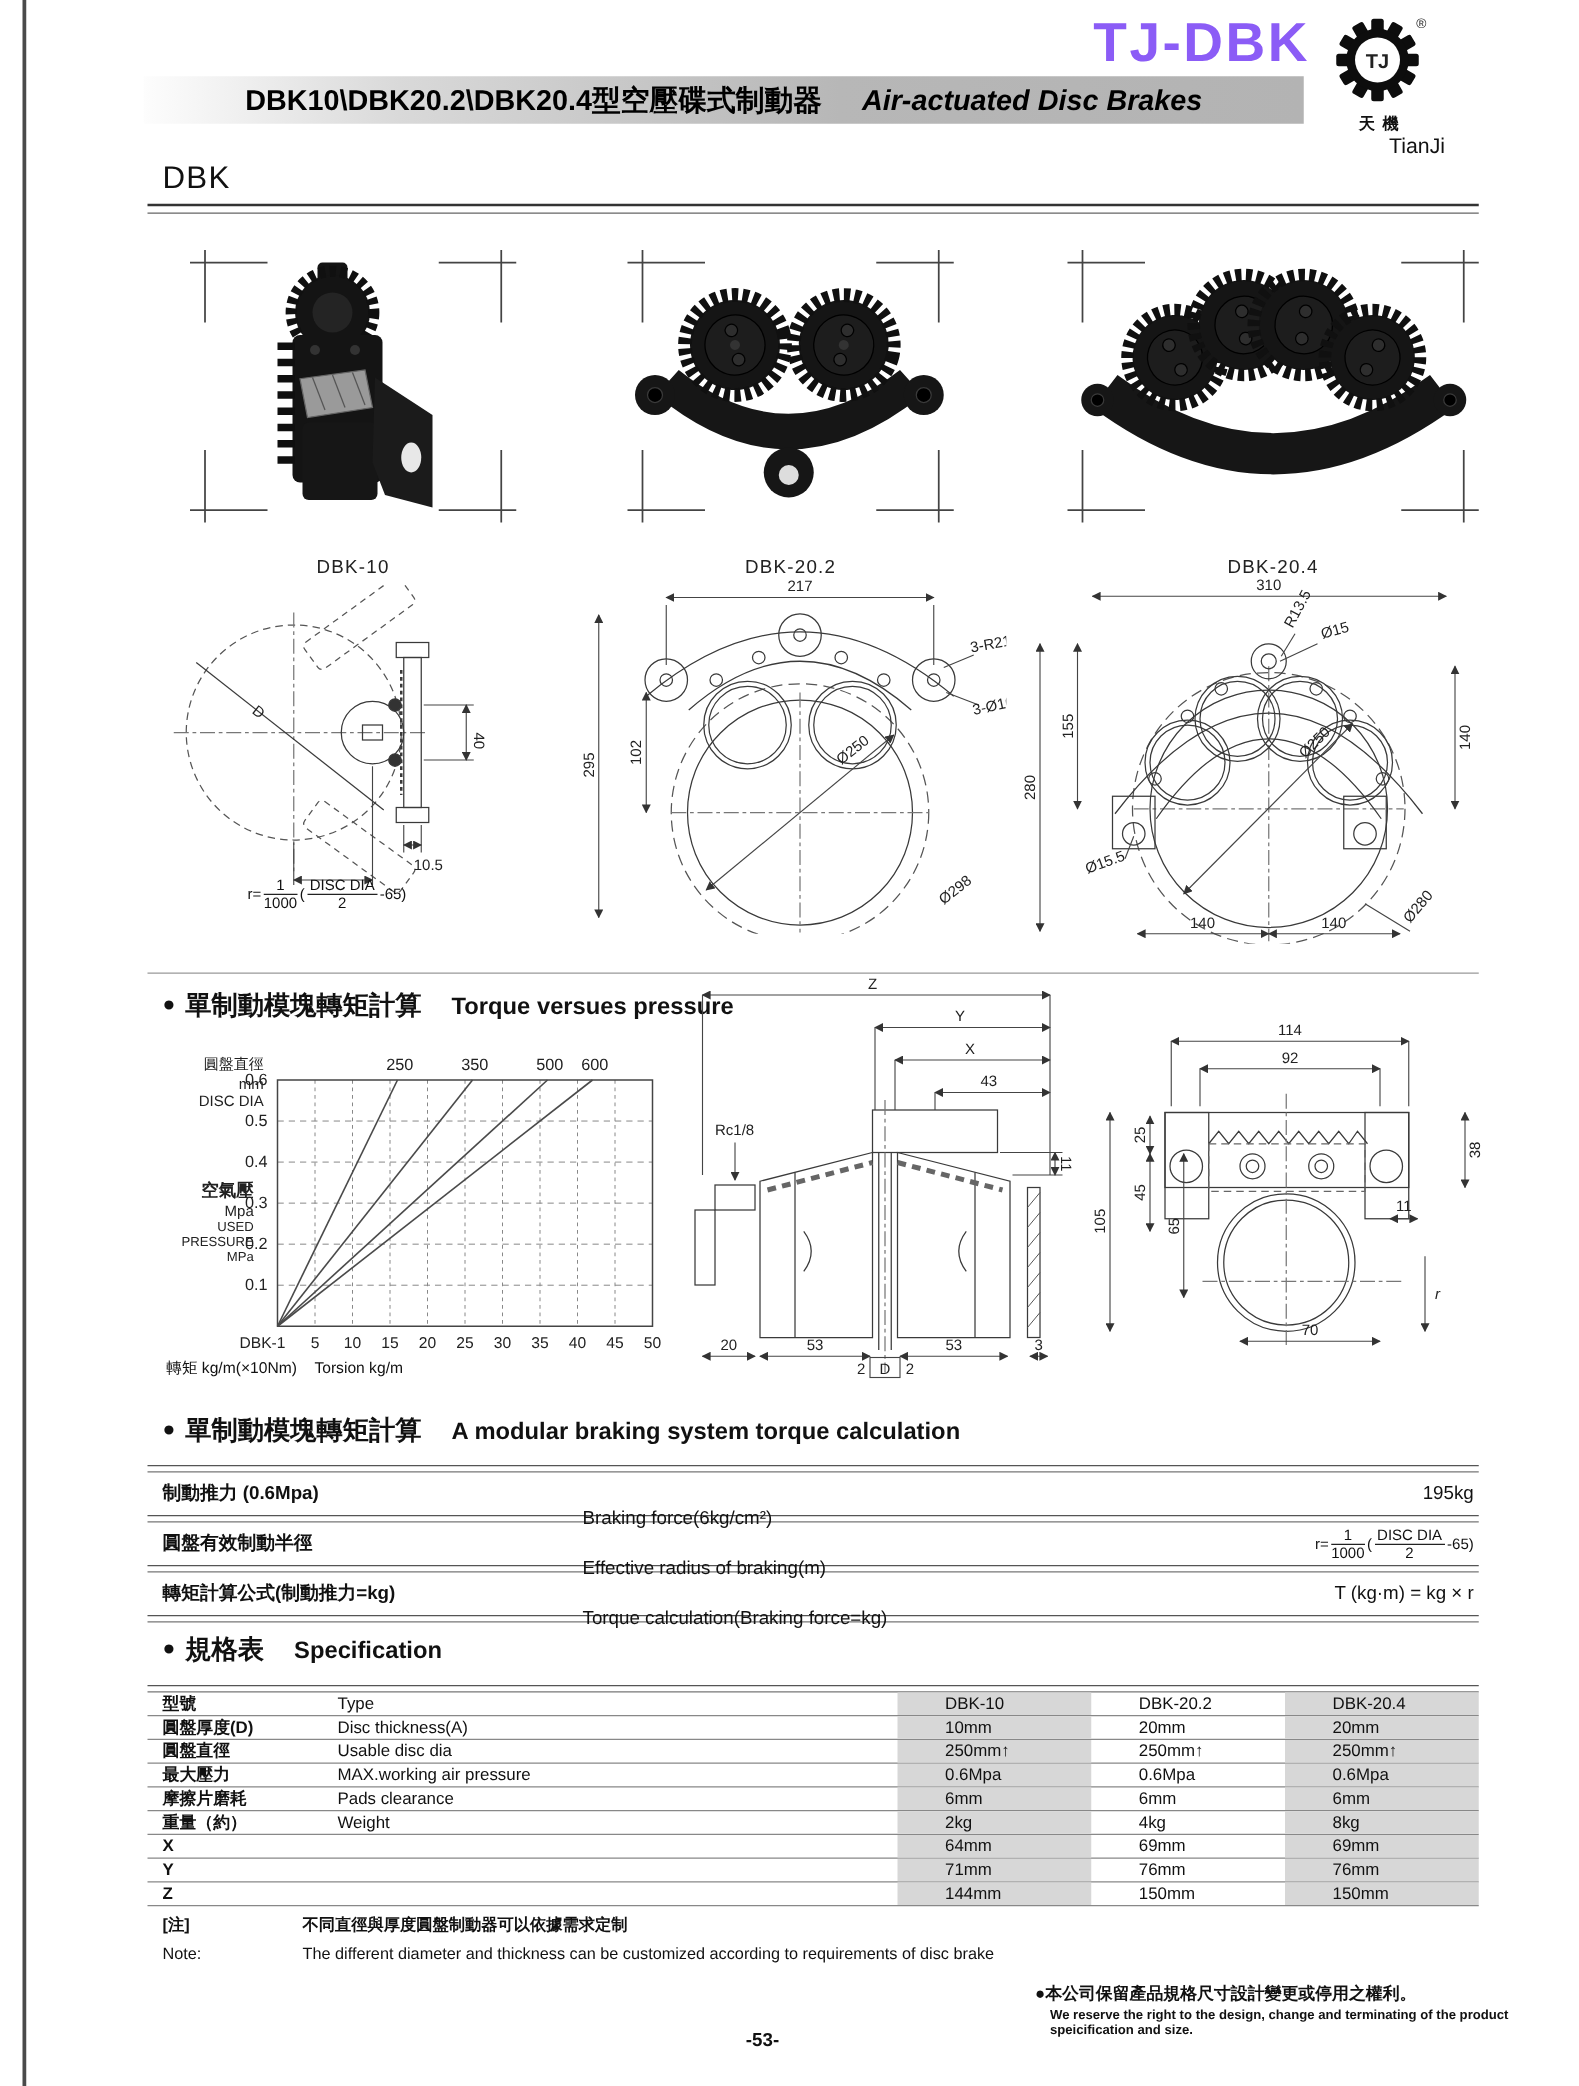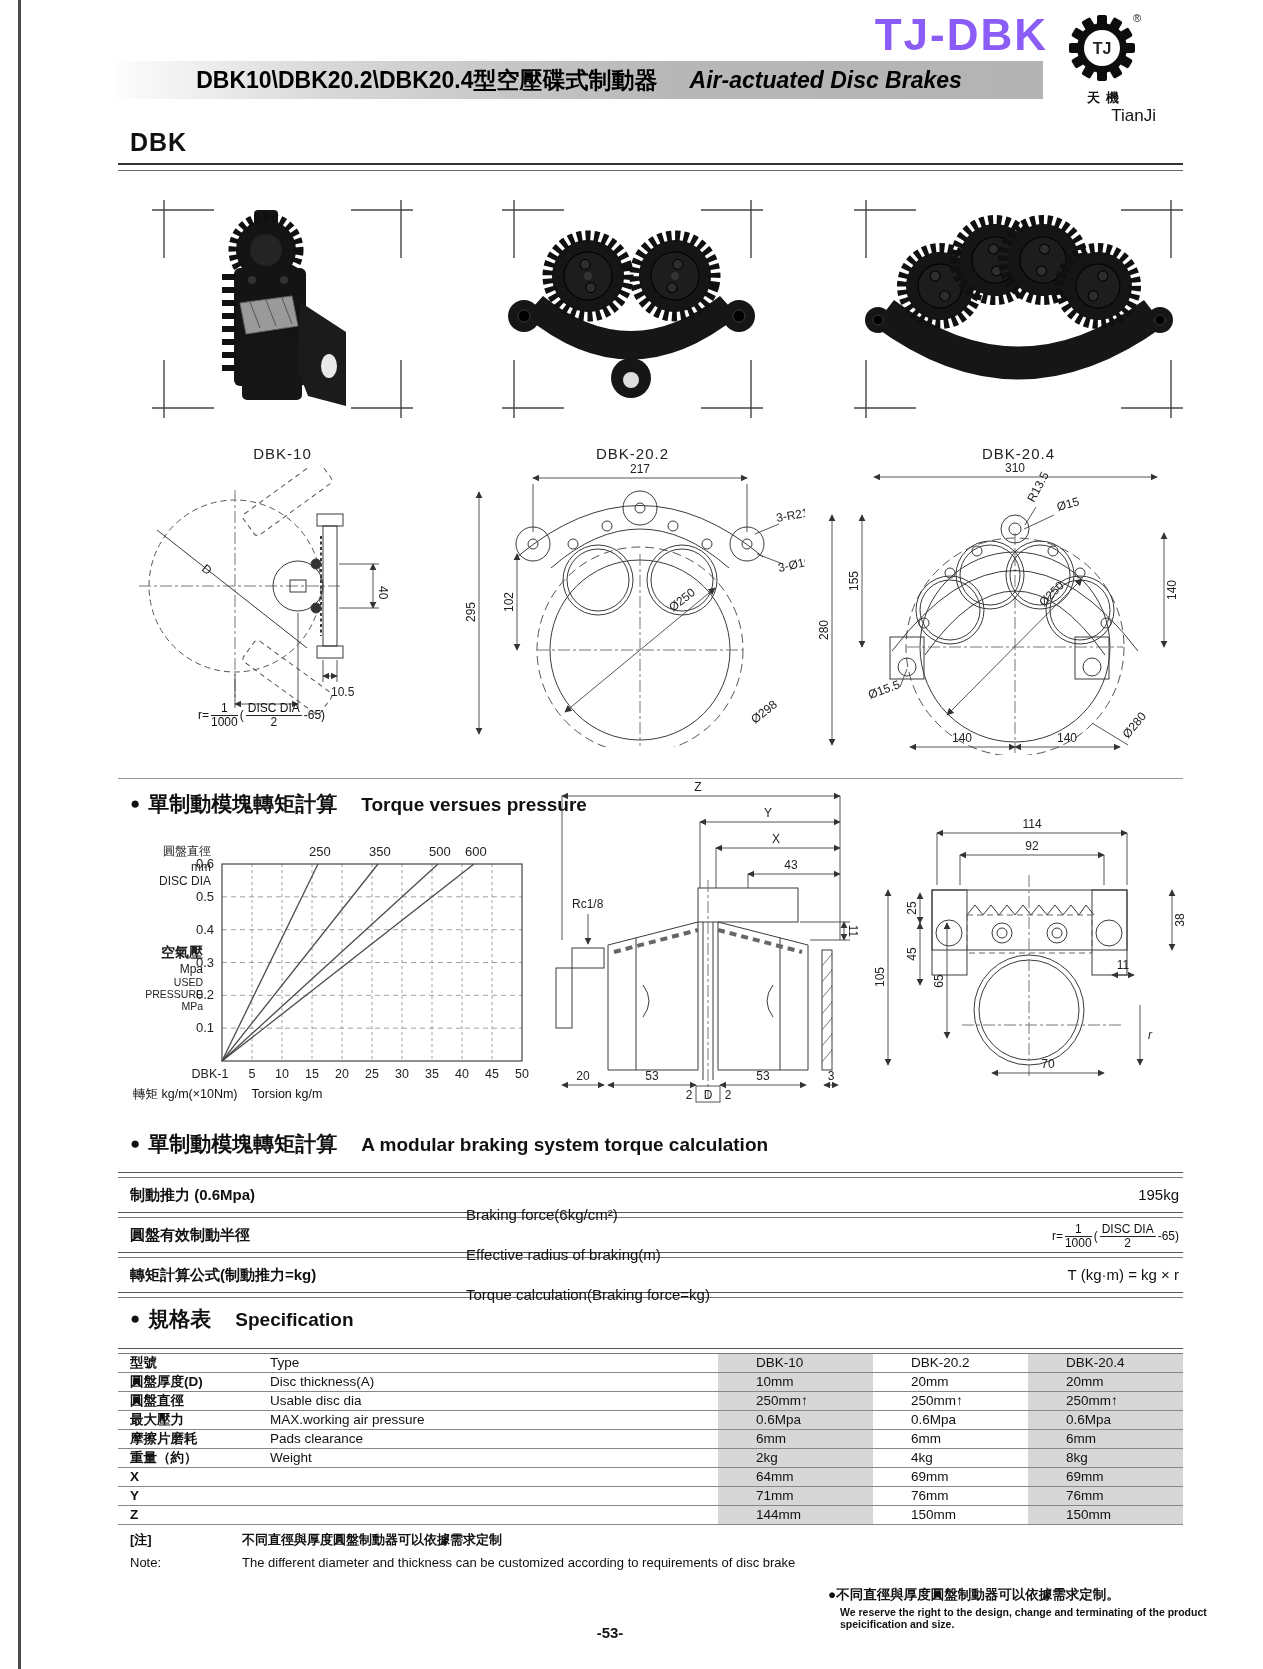--- a/index.html
+++ b/index.html
@@ -11,21 +11,21 @@
   #brand{left:700px;top:10px;width:348px;text-align:right;font-size:44px;font-weight:900;
          letter-spacing:2px;color:#8b5cf6;}
   #title-bar{left:115px;top:61px;width:928px;height:38px;line-height:38px;text-align:center;
              background:linear-gradient(to right,#fdfdfd,#d9d9d9 22%,#b7b7b7 60%,#b3b3b3);
              font-size:23px;font-weight:bold;color:#000;white-space:nowrap;}
   #title-bar .en{margin-left:32px;font-style:italic;}
   #logo{left:1056px;top:12px;width:100px;text-align:center;}
   #logo .zh{font-size:13px;font-weight:bold;letter-spacing:6px;margin-top:1px;}
   #logo .en{font-size:17px;font-weight:normal;margin-top:-1px;text-align:right;}
   
-  #series-heading{left:130px;top:128px;font-size:25px;font-weight:bold;letter-spacing:1px;}
+  #series-heading{left:130px;top:128px;font-size:25px;font-weight:normal;letter-spacing:1px;}
   #series-underline{left:118px;top:163px;width:1065px;height:5px;
                     border-top:2px solid #333;border-bottom:1px solid #666;}
   .caption{top:445px;text-align:center;font-size:15px;color:#222;letter-spacing:1px;}
   .sep-line{left:118px;width:1065px;height:1px;background:#999;}
   .sec-title{font-size:21px;font-weight:bold;white-space:nowrap;}
   .sec-title .bullet{font-size:17px;vertical-align:2px;margin-right:8px;}
   .sec-title .en{font-size:19px;margin-left:24px;}
   
   .ax-cap{font-size:12px;color:#222;}
   .ax-cap b{font-size:14px;}
@@ -682,17 +682,17 @@
         <div class="c-v shade">150mm</div>
       </div>
     </div>
 
   <div class="abs" id="notes">
     <div><span class="lbl zh">[注]</span><span class="zh">不同直徑與厚度圓盤制動器可以依據需求定制</span></div>
     <div><span class="lbl">Note:</span><span>The different diameter and thickness can be customized according to requirements of disc brake</span></div>
   </div>
 
   <div class="abs" id="footer-reserve">
-    <div class="zh">●不同直徑與厚度圓盤制動器可以依據需求定制。</div>
+    <div class="zh">●本公司保留產品規格尺寸設計變更或停用之權利。</div>
     <div class="en">We reserve the right to the design, change and terminating of the product speicification and size.</div>
   </div>
   <div class="abs" id="page-number">-53-</div>
 </div>
 
 </body></html>

